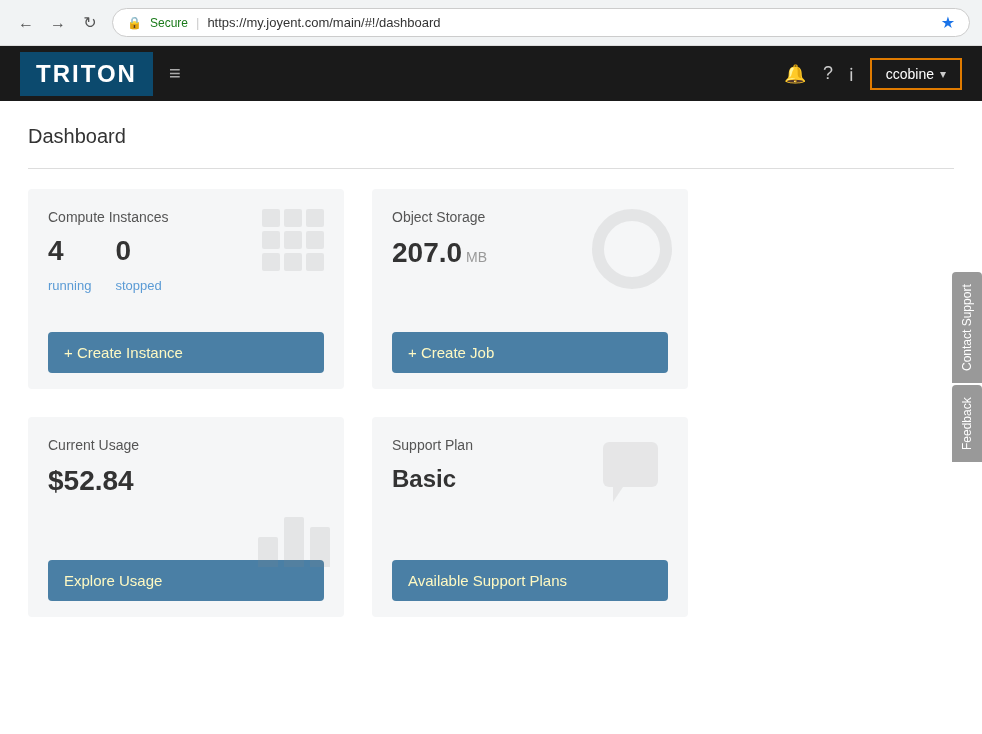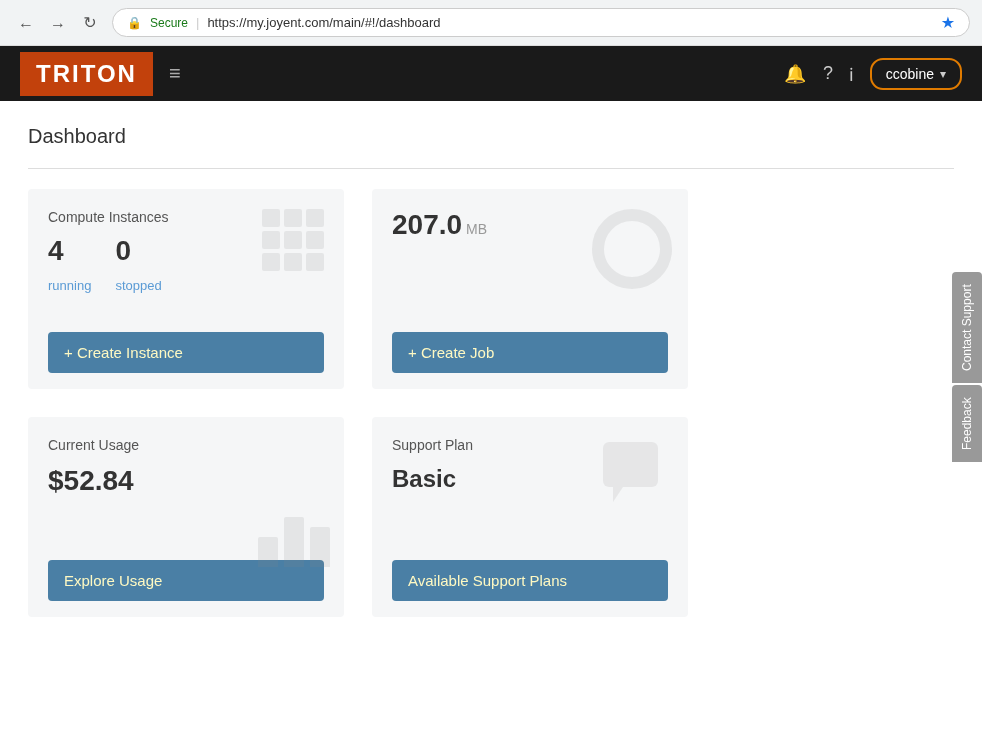--- a/index.html
+++ b/index.html
@@ -42,21 +42,21 @@
 
     
     .app-header {
       background: #1a1a1a;
       display: flex;
       align-items: center;
       padding: 0 20px;
       height: 55px;
     }
     .logo-box {
-      background: #c2410c;
+      background: #0c4a6e;
       padding: 8px 16px;
     }
     .logo-text {
       color: #fff;
       font-size: 24px;
       font-weight: 900;
       letter-spacing: 2px;
     }
     .hamburger {
       color: #aaa;
@@ -73,21 +73,21 @@
     .header-icon {
       color: #ccc;
       font-size: 18px;
       cursor: pointer;
     }
     .user-btn {
       background: transparent;
       border: 2px solid #e07b00;
       color: #fff;
       padding: 6px 14px;
-      border-radius: 13px;
+      border-radius: 0;
       font-size: 14px;
       cursor: pointer;
       display: flex;
       align-items: center;
       gap: 6px;
     }
     .user-btn .arrow { font-size: 12px; color: #ccc; }
 
     
     .main-content {
@@ -329,20 +329,21 @@
             <div class="grid-cell"></div>
           <div class="grid-cell"></div>
             <div class="grid-cell"></div>
             <div class="grid-cell"></div>
         </div>
       </div>
       <button class="card-btn">+ Create Instance</button>
     </div>
 
     <div class="card">
+      <div class="card-title">Object Storage</div>
       <div class="card-body">
         <span class="storage-size">207.0</span><span class="storage-unit">MB</span>
       </div>
 
       <div class="circle-icon"></div>
       <button class="card-btn">+ Create Job</button>
     </div>
 
     <div class="card">
       <div class="card-title">Current Usage</div>

